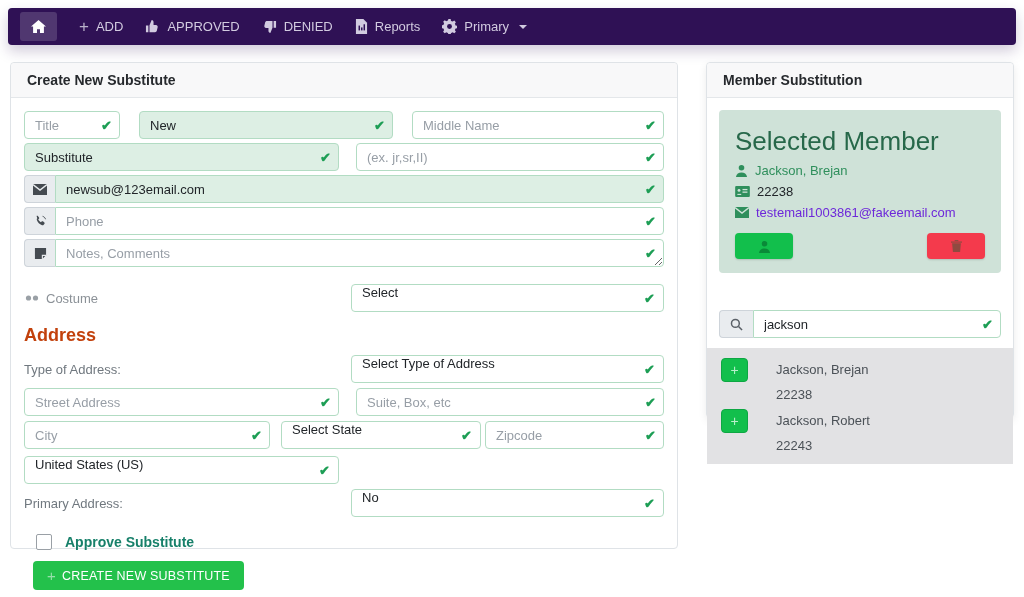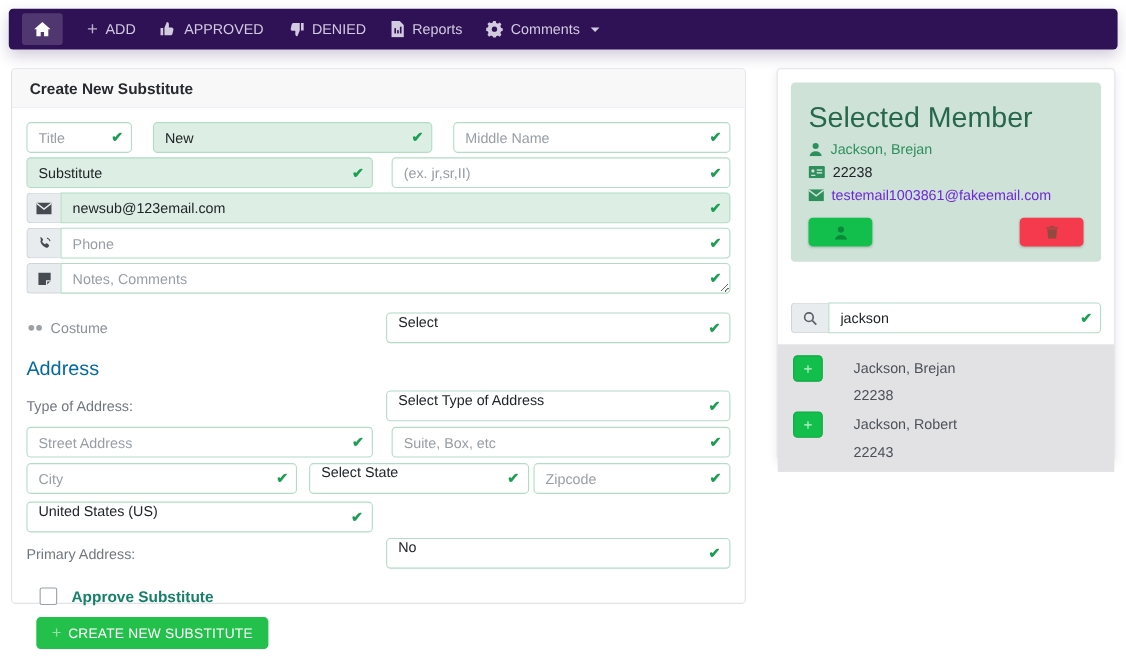--- a/index.html
+++ b/index.html
@@ -63,21 +63,21 @@
     border:1px solid #ced4da;border-right:none;border-radius:4px 0 0 4px;
     display:flex;align-items:center;justify-content:center;color:#454b51;
     box-sizing:border-box;
   }
   .input-group input,.input-group textarea{border-radius:0 4px 4px 0}
 
   .lbl{font-size:13px;font-weight:normal;color:#70787f}
   .label-row{display:flex;justify-content:space-between;align-items:center}
   .costume-row{margin-top:17px}
   .costume-label{display:flex;align-items:center;gap:6px;color:#8b9197}
-  .addr-h{font-size:18px;color:#0369a1;font-weight:400;margin:13px 0 9px}
+  .addr-h{font-size:18px;color:#c2410c;font-weight:700;margin:13px 0 9px}
   .w313{width:313px}
   .w315{width:315px}
   .mb5{margin-bottom:5px}
   .mb7{margin-bottom:7px}
 
   .approve-row{display:flex;align-items:center;gap:13px;margin:17px 0 0 12px}
   .approve-row input[type=checkbox]{
     appearance:none;-webkit-appearance:none;width:16px;height:16px;margin:0;
     border:1px solid #9aa0a6;border-radius:2px;background:#fff;padding:0;cursor:pointer;
   }
@@ -165,21 +165,21 @@
     </span>
     <span>Reports</span>
   </button>
   <button class="nav-item">
     <span style="display:flex">
       <svg width="15" height="15" viewBox="0 0 16 16" fill="currentColor">
           <path d="M6.8 0h2.4l.4 2a6.2 6.2 0 011.8.75l1.7-1.1 1.7 1.7-1.1 1.7c.33.55.58 1.15.74 1.8l2 .4v2.4l-2 .4a6.2 6.2 0 01-.74 1.8l1.1 1.7-1.7 1.7-1.7-1.1a6.2 6.2 0 01-1.8.74l-.4 2H6.8l-.4-2a6.2 6.2 0 01-1.8-.74l-1.7 1.1-1.7-1.7 1.1-1.7a6.2 6.2 0 01-.75-1.8l-2-.4V6.8l2-.4c.16-.65.42-1.25.75-1.8L1.2 2.9 2.9 1.2l1.7 1.1c.55-.33 1.15-.59 1.8-.75z"></path>
           <circle cx="8" cy="8" r="2.6" fill="#2f1155"></circle>
         </svg>
     </span>
-    <span>Comments</span>
+    <span>Primary</span>
     <span class="caret-down"></span>
   </button>
 </nav>
 
 <section class="card card-left">
   <div class="card-header">Create New Substitute</div>
   <div class="card-body">
 
     <div class="fr">
       <div class="field" style="width:96px;margin-right:19px">
@@ -320,20 +320,21 @@
 
   </div>
 </section>
 
 <button class="create-btn">
   <span class="plus">+</span>
   <span>CREATE NEW SUBSTITUTE</span>
 </button>
 
 <section class="card card-right">
+  <div class="card-header">Member Substitution</div>
 
   <div class="member-card">
     <div class="mc-heading">Selected Member</div>
     <div class="info-line">
       <span class="gico">
         <svg width="13" height="13" viewBox="0 0 14 14" fill="currentColor">
             <circle cx="7" cy="4" r="3"></circle>
             <path d="M1 14c.5-3.2 3-4.8 6-4.8s5.5 1.6 6 4.8z"></path>
           </svg>
       </span>

